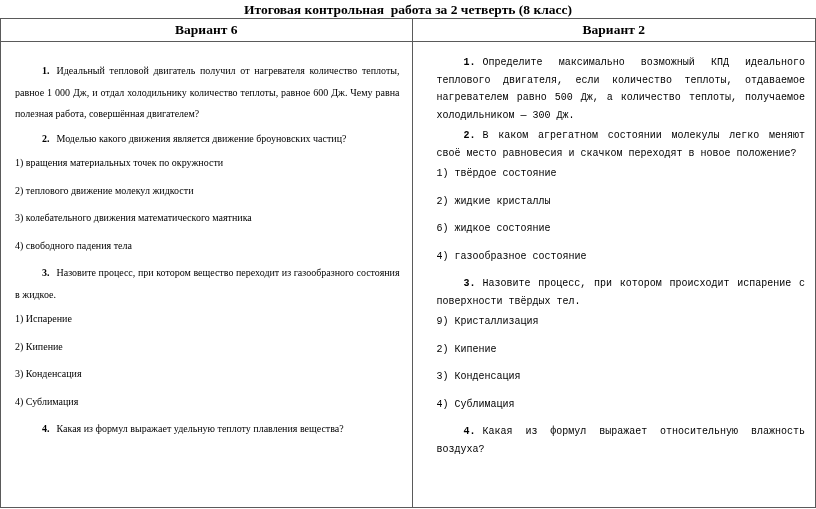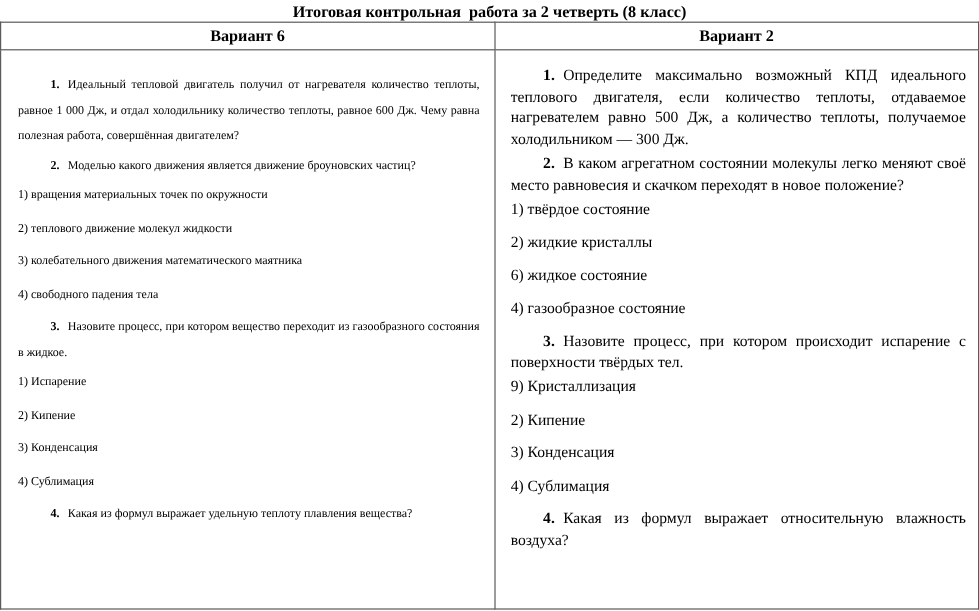--- a/index.html
+++ b/index.html
@@ -38,21 +38,21 @@
     height: 20px;
     font-size: 13.5px;
     font-weight: bold;
     text-align: center;
     vertical-align: middle;
     padding: 1px 0;
   }
 
   td { vertical-align: top; }
   td.v1 { padding: 18px 12px 0 14px; font-size: 10px; line-height: 21.5px; }
-  td.v2 { padding: 12px 10px 0 13px; font-size: 13px; line-height: 17.5px; }
+  td.v2 { padding: 12px 10px 0 24px; font-size: 10px; line-height: 17.5px; font-family: Liberation Mono, monospace; }
 
   p { margin: 0; }
   .q { text-align: justify; text-indent: 27px; }
   .qnum { margin-right: 7px; }
   .opt { text-align: left; }
 
   td.v1 .q   { margin-bottom: 3px; }
   td.v1 .opt { margin-bottom: 6px; }
   td.v2 .q   { margin-bottom: 3px; }
   td.v2 .opt { margin-bottom: 10px; }

